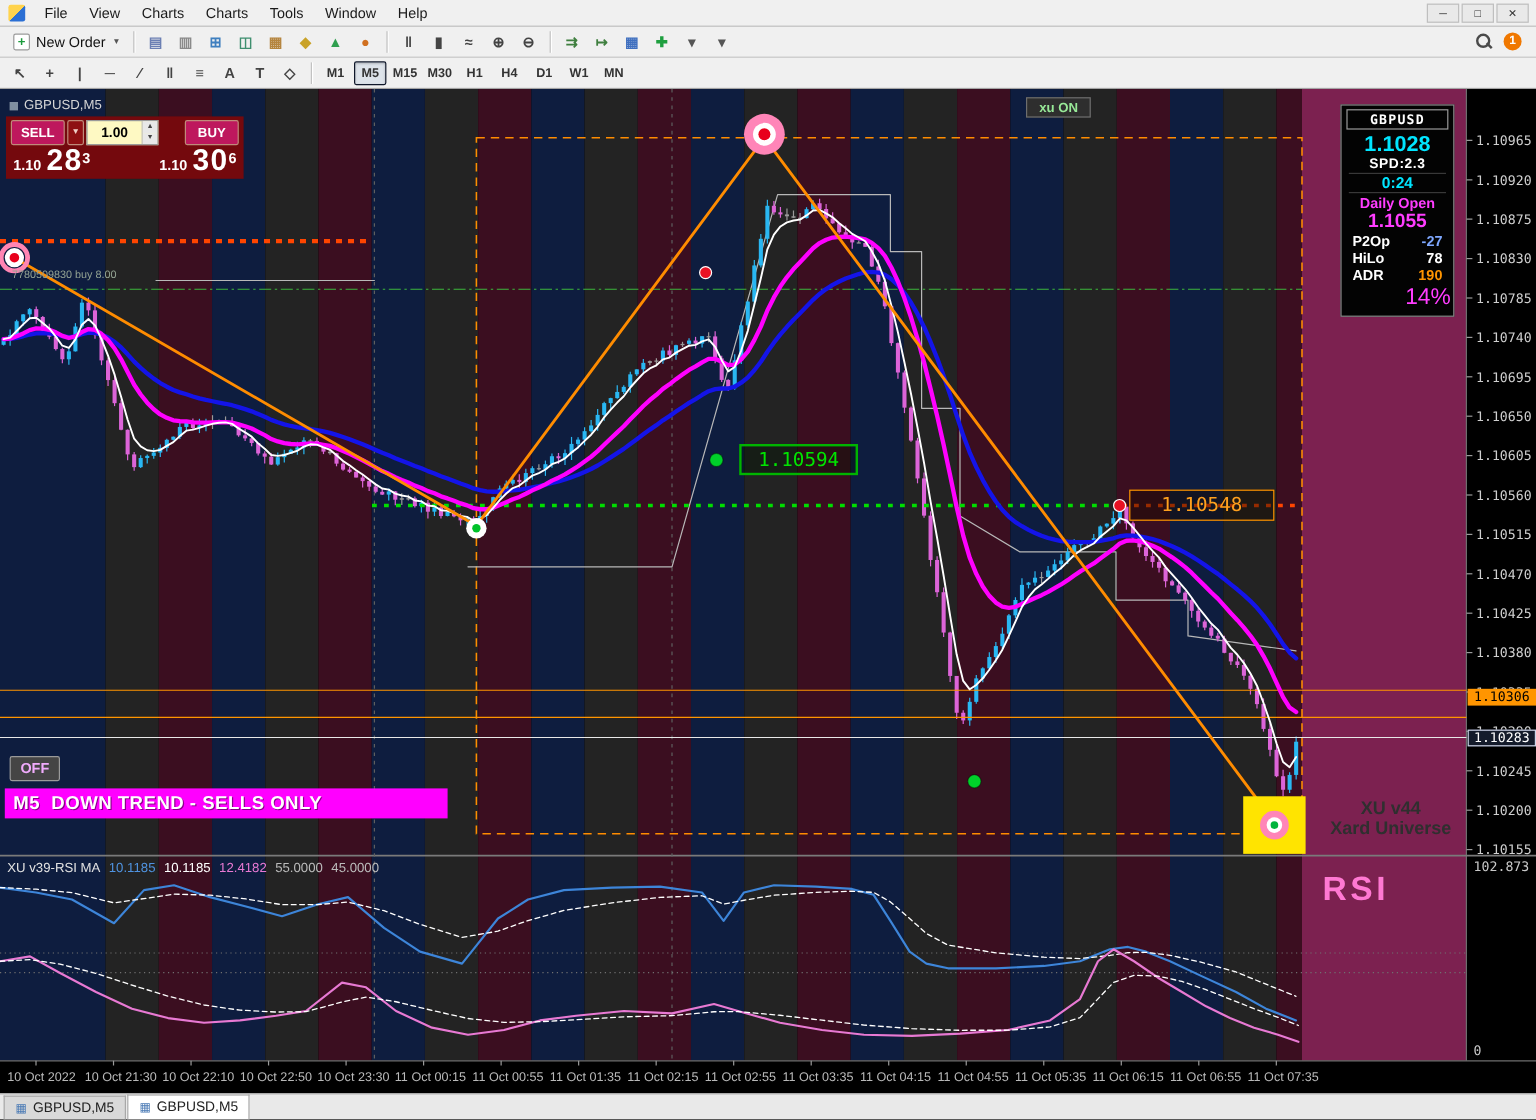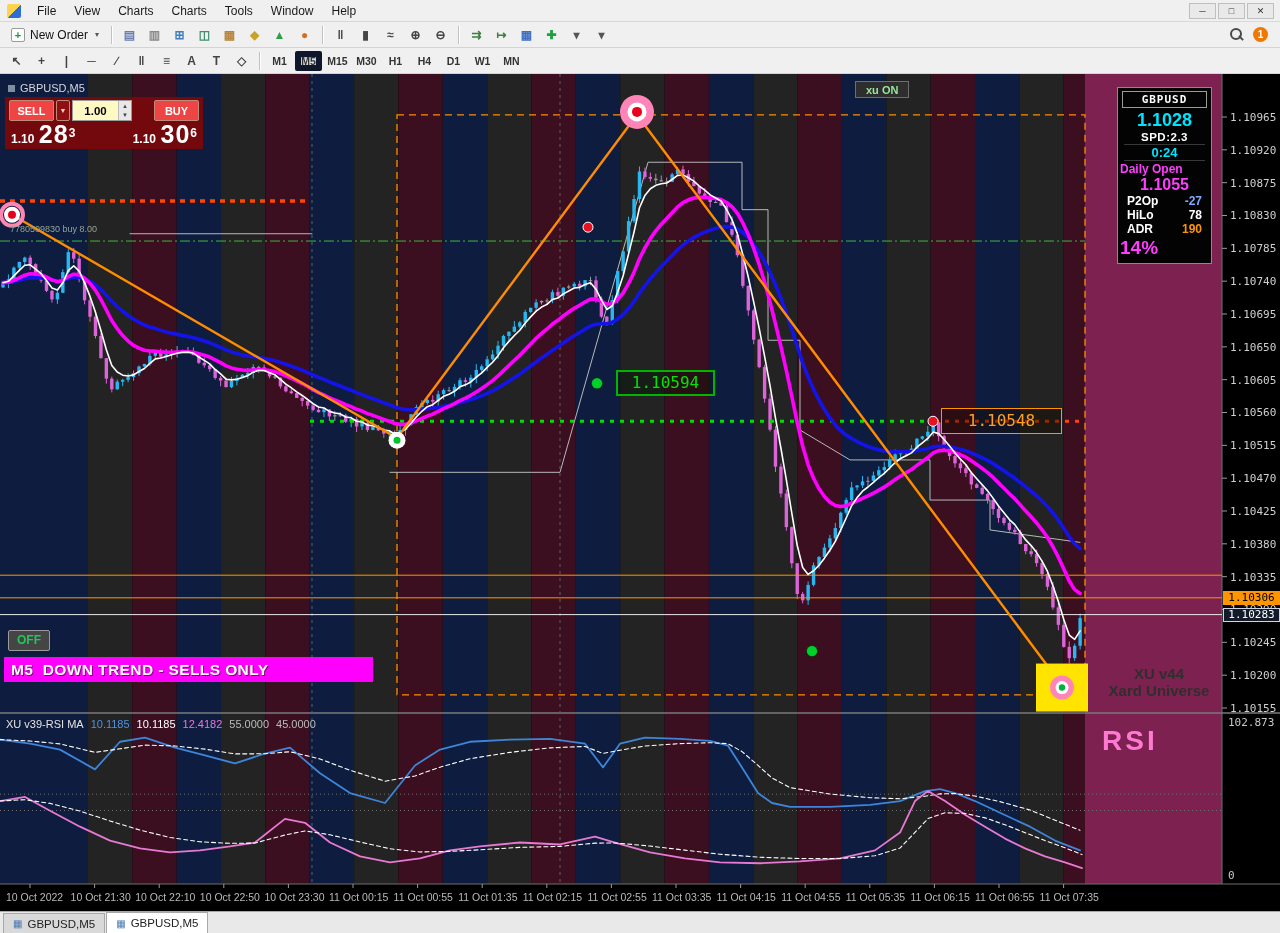--- a/index.html
+++ b/index.html
@@ -11,71 +11,71 @@
 .menu-item{padding:3px 9px}
 .win-controls{margin-left:auto;display:flex;gap:2px;padding-right:2px}
 .win-btn{width:27px;height:16px;display:flex;align-items:center;justify-content:center;font-size:9px;color:#333;background:#e9e9e9;border:1px solid #bfbfbf}
 .toolbar{display:flex;align-items:center;height:26px;background:#f0f0f0;border-bottom:1px solid #d4d4d4;padding:0 4px}
 .vsep{width:1px;height:18px;background:#c2c2c2;box-shadow:1px 0 0 #fff;margin:0 5px}
 .tbtn{min-width:23px;height:21px;display:flex;align-items:center;justify-content:center;font-size:12px;font-weight:bold;color:#444;border:1px solid transparent;border-radius:2px;margin:0 1px}
 .new-order{display:flex;align-items:center;gap:5px;height:21px;padding:0 6px;font-size:12px;color:#111;border:1px solid transparent;border-radius:2px}
 .no-ico{width:14px;height:14px;background:#fff;border:1px solid #9a9a9a;color:#1b9b3c;font-weight:bold;font-size:11px;line-height:12px;text-align:center;border-radius:2px}
 .caret{font-size:8px;color:#555;margin-left:2px}
 .tf{min-width:27px;height:20px;display:flex;align-items:center;justify-content:center;font-size:10.5px;font-weight:bold;color:#333;border:1px solid transparent;margin:0 1px;border-radius:2px}
-.tf.active{background:#dde3ea;border:6px solid #0f172a;box-shadow:inset 0 1px 2px rgba(0,0,0,.25)}
+.tf.active{background:#dde3ea;border:1px solid #0f172a;box-shadow:inset 0 1px 2px rgba(0,0,0,.25)}
 .tb-right{margin-left:auto;display:flex;align-items:center;gap:9px;padding-right:8px}
 .search-icon{position:relative;width:15px;height:15px}
 .search-icon::before{content:"";position:absolute;left:1px;top:1px;width:8px;height:8px;border:2px solid #4a4a4a;border-radius:50%}
 .search-icon::after{content:"";position:absolute;left:9px;top:10px;width:6px;height:2px;background:#4a4a4a;transform:rotate(45deg)}
 .notif-badge{width:15px;height:15px;border-radius:50%;background:#f07800;color:#fff;font-size:10px;font-weight:bold;display:flex;align-items:center;justify-content:center}
 
 .chart-area{position:absolute;top:74px;left:0;width:1280px;height:837px;background:#000;overflow:hidden}
 #chart-svg{position:absolute;left:0;top:0}
 .ov{position:absolute;z-index:3}
 .symbol-label{left:8px;top:8px;font-size:11px;color:#d6d6d6;display:flex;align-items:center;gap:5px}
 .symbol-label .sq{width:7px;height:7px;background:#7f8fa0;display:inline-block}
 .session-bar{left:55px;top:7px;display:flex;gap:6px}
 .sess{height:17px;display:flex;align-items:center;gap:10px;padding:0 10px;font-size:11.5px;font-weight:bold;color:#fff;letter-spacing:.3px}
 .xu-on{left:855px;top:7px;height:17px;padding:0 10px;background:#2e2e2e;border:1px solid #6e6e6e;color:#97e897;font-size:11px;font-weight:bold;display:flex;align-items:center}
 .trade-panel{left:5px;top:23px;width:198px;background:#74090d;padding:3px 4px 2px}
 .tp-row1{display:flex;gap:2px;height:21px}
-.btn-trade{width:45px;background:#ef4444;border:1px solid #c08a7a;color:#fff;font-size:11px;font-weight:bold;display:flex;align-items:center;justify-content:center;border-radius:2px}
+.btn-trade{width:45px;background:#be185d;border:1px solid #c08a7a;color:#fff;font-size:11px;font-weight:bold;display:flex;align-items:center;justify-content:center;border-radius:2px}
 .btn-caret{width:14px;background:#8e1013;border:1px solid #c08a7a;color:#f0d0c8;font-size:7px;display:flex;align-items:center;justify-content:center;border-radius:2px}
 .vol-box{width:60px;display:flex;background:#fef9c3;border:1px solid #9a9a9a}
 .vol-val{flex:1;font-size:11.5px;font-weight:bold;color:#000;display:flex;align-items:center;justify-content:center}
 .vol-spin{width:13px;display:flex;flex-direction:column;border-left:1px solid #bbb}
 .vol-spin span{flex:1;font-size:6px;color:#444;display:flex;align-items:center;justify-content:center;background:#e8e8e8}
 .buy-push{margin-left:auto}
 .tp-row2{display:flex;justify-content:space-between;align-items:flex-end;padding:1px 2px 0}
 .px .small{font-size:12px;font-weight:bold;color:#fff}
 .px .big{font-size:25px;font-weight:bold;color:#fff;line-height:24px;letter-spacing:1px}
 .px sup{font-size:12px;font-weight:bold;color:#fff}
 .info-panel{left:1117px;top:13px;width:95px;background:#030303;border:1px solid #8a8a8a;padding:3px 2px 4px}
 .ip-symbol{border:1px solid #9a9a9a;margin:0 2px 2px;text-align:center;font-size:11px;font-weight:bold;color:#fff;letter-spacing:1px;padding:1px 0;font-family:"DejaVu Sans Mono",monospace}
 .ip-bid{text-align:center;font-size:18px;font-weight:bold;color:#00e5ff}
 .ip-spd{text-align:center;font-size:11.5px;font-weight:bold;color:#fff;letter-spacing:.5px}
 .ip-timer{text-align:center;font-size:13px;font-weight:bold;color:#00e5ff;border-top:1px solid #383838;border-bottom:1px solid #383838;margin:1px 4px}
-.ip-dol{text-align:left;font-size:12px;font-weight:bold;color:#ff3dff;margin-top:1px}
+.ip-dol{text-align:center;font-size:12px;font-weight:bold;color:#ff3dff;margin-top:1px}
 .ip-dov{text-align:center;font-size:16px;font-weight:bold;color:#ff3dff}
 .ip-row{display:flex;justify-content:space-between;padding:0 7px;font-size:12px;font-weight:bold;color:#fff}
-.ip-pct{text-align:left;font-size:19px;font-weight:bold;color:#ff3dff;margin-top:1px}
-.off-chip{left:8px;top:556px;width:42px;height:21px;background:#454545;border:1px solid #9a9a9a;border-radius:2px;color:#22c55e;font-size:12px;font-weight:bold;text-align:center;line-height:19px}
+.ip-pct{text-align:right;font-size:19px;font-weight:normal;color:#ff3dff;margin-top:1px}
+.off-chip{left:8px;top:556px;width:42px;height:21px;background:#454545;border:1px solid #9a9a9a;border-radius:2px;color:#f0abfc;font-size:12px;font-weight:bold;text-align:center;line-height:19px}
 .trend-banner{left:4px;top:583px;width:369px;height:25px;background:#ff00ff;color:#fff;font-size:15.5px;font-weight:bold;line-height:25px;padding-left:7px;letter-spacing:.4px;text-shadow:1px 1px 0 rgba(60,0,60,.6);white-space:pre}
 .tag-green{left:616px;top:296px;width:99px;height:26px;border:2px solid #00b400;background:rgba(0,20,0,.35);color:#00e400;font-family:"DejaVu Sans Mono",monospace;font-size:16px;text-align:center;line-height:22px}
 .tag-orange{left:941px;top:334px;width:121px;height:26px;border:1px solid #ff9500;background:rgba(25,10,0,.45);color:#ffa01e;font-family:"DejaVu Sans Mono",monospace;font-size:16px;text-align:center;line-height:24px}
 .xu-mark{left:1100px;top:591px;width:118px;text-align:center;color:#2f2f2f;font-weight:bold}
 .xu-mark .l1{font-size:15px}
 .xu-mark .l2{font-size:15px}
 .rsi-mark{left:1102px;top:645px;font-size:28px;font-weight:bold;color:#ff78d2;letter-spacing:3px;line-height:44px}
 .rsi-head{left:6px;top:644px;display:flex;gap:7px;font-size:11px;color:#e2e2e2}
 .order-lbl{left:10px;top:150px;font-size:9px;color:#93a393}
 .rsi-max{left:1228px;top:642px;font-size:11px;color:#c8c8c8;font-family:"DejaVu Sans Mono",monospace}
 .rsi-min{left:1228px;top:795px;font-size:11px;color:#c8c8c8;font-family:"DejaVu Sans Mono",monospace}
 .badge{left:1223px;width:57px;height:14px;font-family:"DejaVu Sans Mono",monospace;font-size:11px;text-align:center;line-height:14px}
-.badge-bid{top:517px;background:#ff9500;color:#000}
+.badge-bid{top:500px;background:#ff9500;color:#000}
 .badge-lvl{top:534px;background:#141b2b;color:#fff;border:1px solid #cdd4e8;line-height:12px}
 
 .tabs-bar{position:absolute;left:0;bottom:0;width:1280px;height:22px;background:#e9e9e9;border-top:1px solid #a8a8a8;display:flex;align-items:flex-end;padding:0 3px;z-index:5}
 .tab{height:20px;display:flex;align-items:center;gap:5px;padding:0 9px;font-size:11.5px;color:#222;background:#d9d9d9;border:1px solid #a8a8a8;border-bottom:none;margin-right:1px}
 .tab.active{background:#fff;height:21px}
 .tab .tab-ico{font-size:10px;color:#4a7ab5}
 </style>
 </head>
 <body>
 

